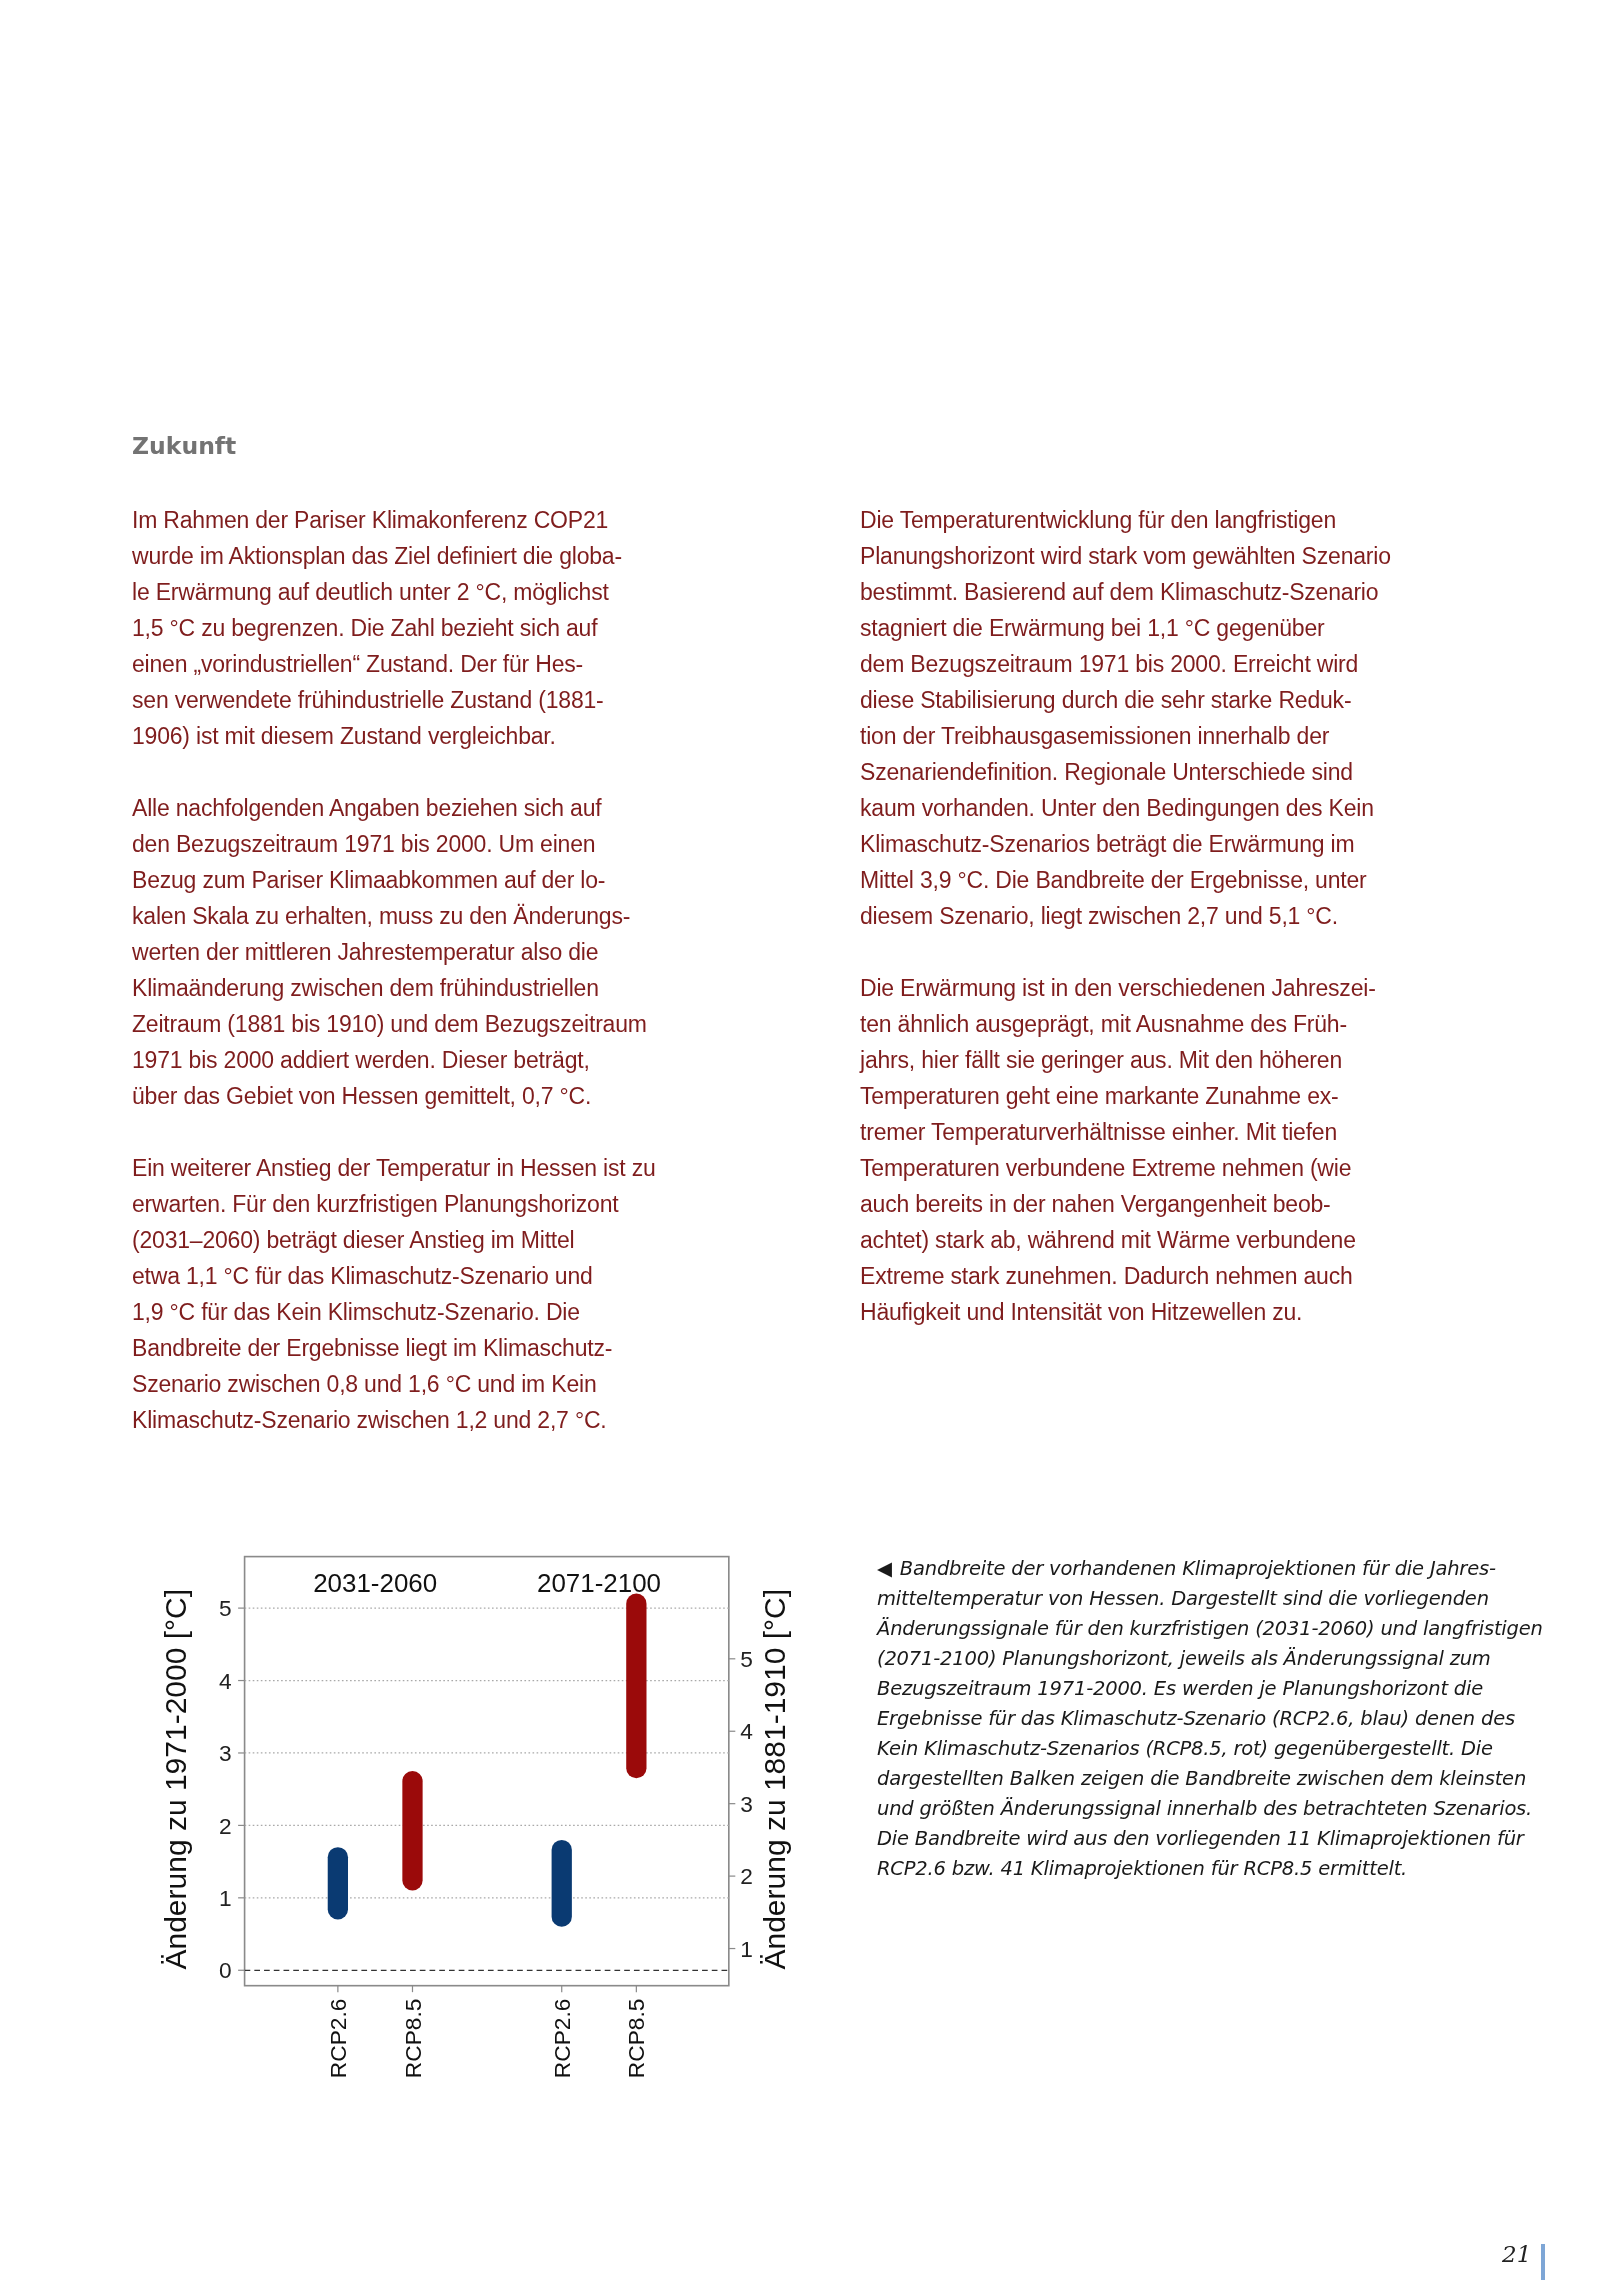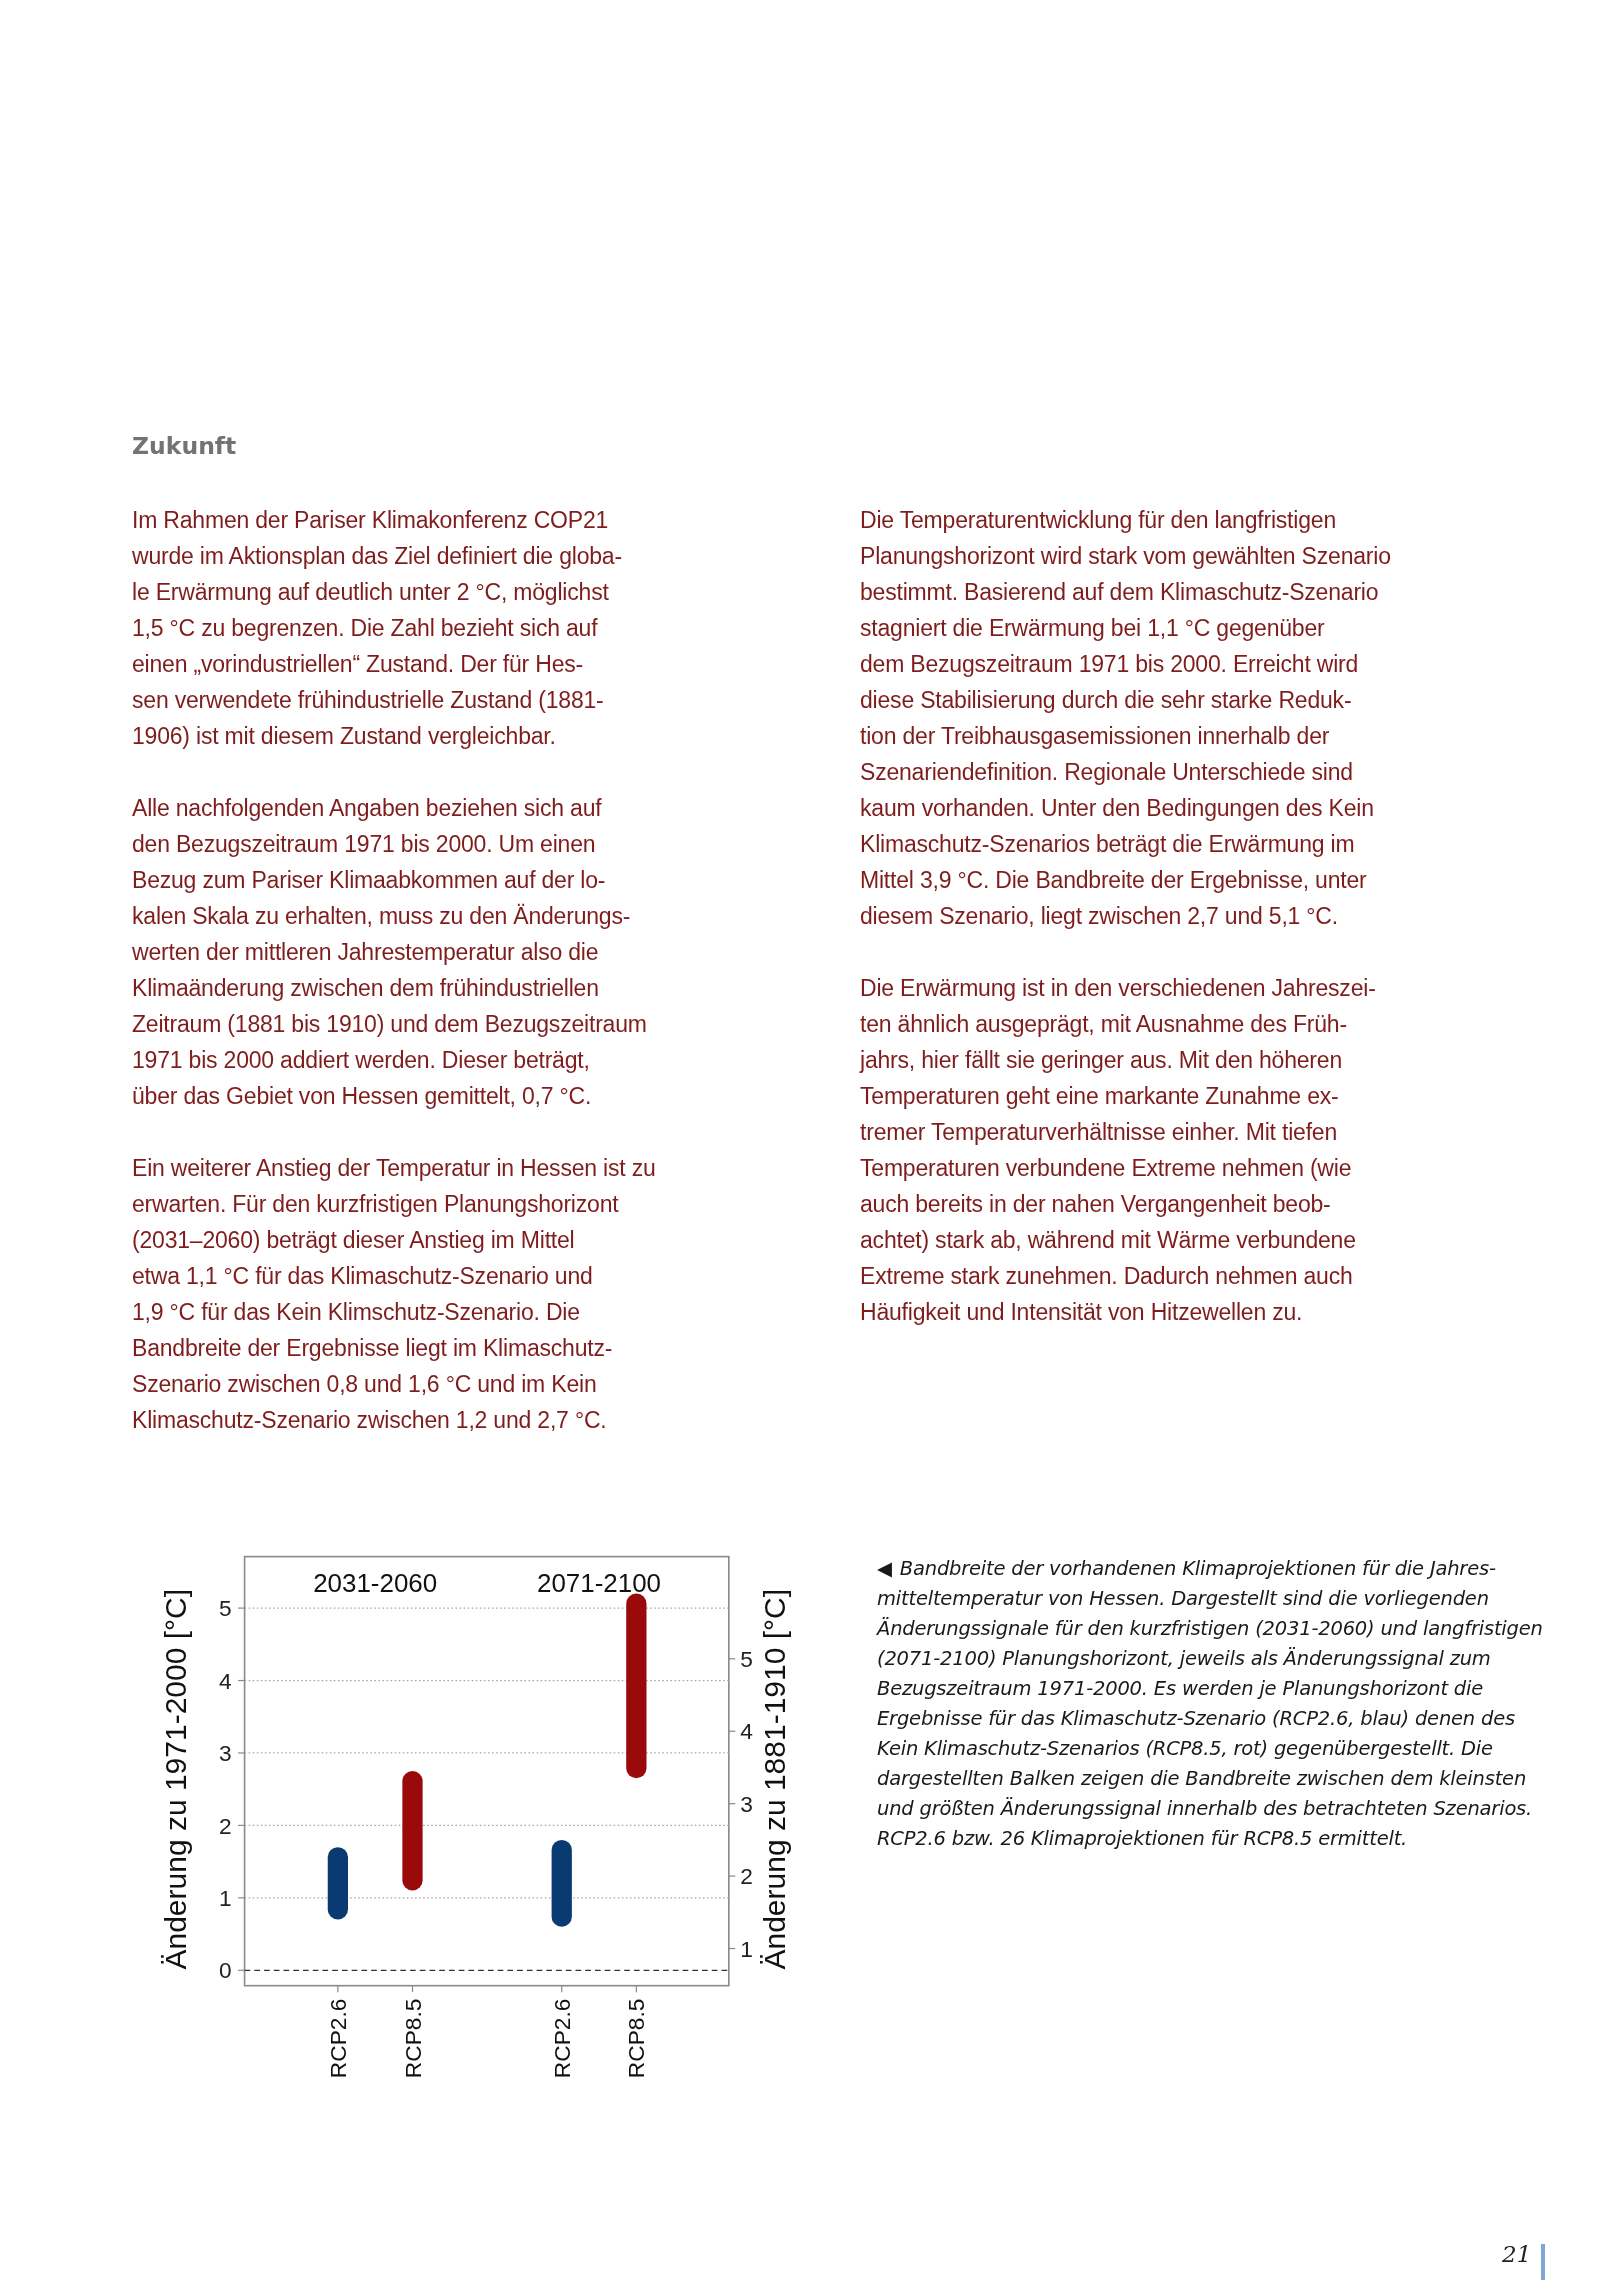--- a/index.html
+++ b/index.html
@@ -150,18 +150,19 @@
 <div class="caption" id="caption">
     <span class="ln"><span style="font-style: normal; margin-right: 8px;">◀</span><span>Bandbreite der vorhandenen Klimaprojektionen für die Jahres-</span></span>
     <span class="ln"><span>mitteltemperatur von Hessen. Dargestellt sind die vorliegenden</span></span>
     <span class="ln"><span>Änderungssignale für den kurzfristigen (2031-2060) und langfristigen</span></span>
     <span class="ln"><span>(2071-2100) Planungshorizont, jeweils als Änderungssignal zum</span></span>
     <span class="ln"><span>Bezugszeitraum 1971-2000. Es werden je Planungshorizont die</span></span>
     <span class="ln"><span>Ergebnisse für das Klimaschutz-Szenario (RCP2.6, blau) denen des</span></span>
     <span class="ln"><span>Kein Klimaschutz-Szenarios (RCP8.5, rot) gegenübergestellt. Die</span></span>
     <span class="ln"><span>dargestellten Balken zeigen die Bandbreite zwischen dem kleinsten</span></span>
     <span class="ln"><span>und größten Änderungssignal innerhalb des betrachteten Szenarios.</span></span>
-    <span class="ln"><span>RCP2.6 bzw. 26 Klimaprojektionen für RCP8.5 ermittelt.</span></span>
+    <span class="ln"><span>Die Bandbreite wird aus den vorliegenden 11 Klimaprojektionen für</span></span>
+    <span class="ln"><span>RCP2.6 bzw. 41 Klimaprojektionen für RCP8.5 ermittelt.</span></span>
   </div>
 
 <div class="pagenum">21</div>
 <div class="pagebar"></div>
 
 
 </body></html>

